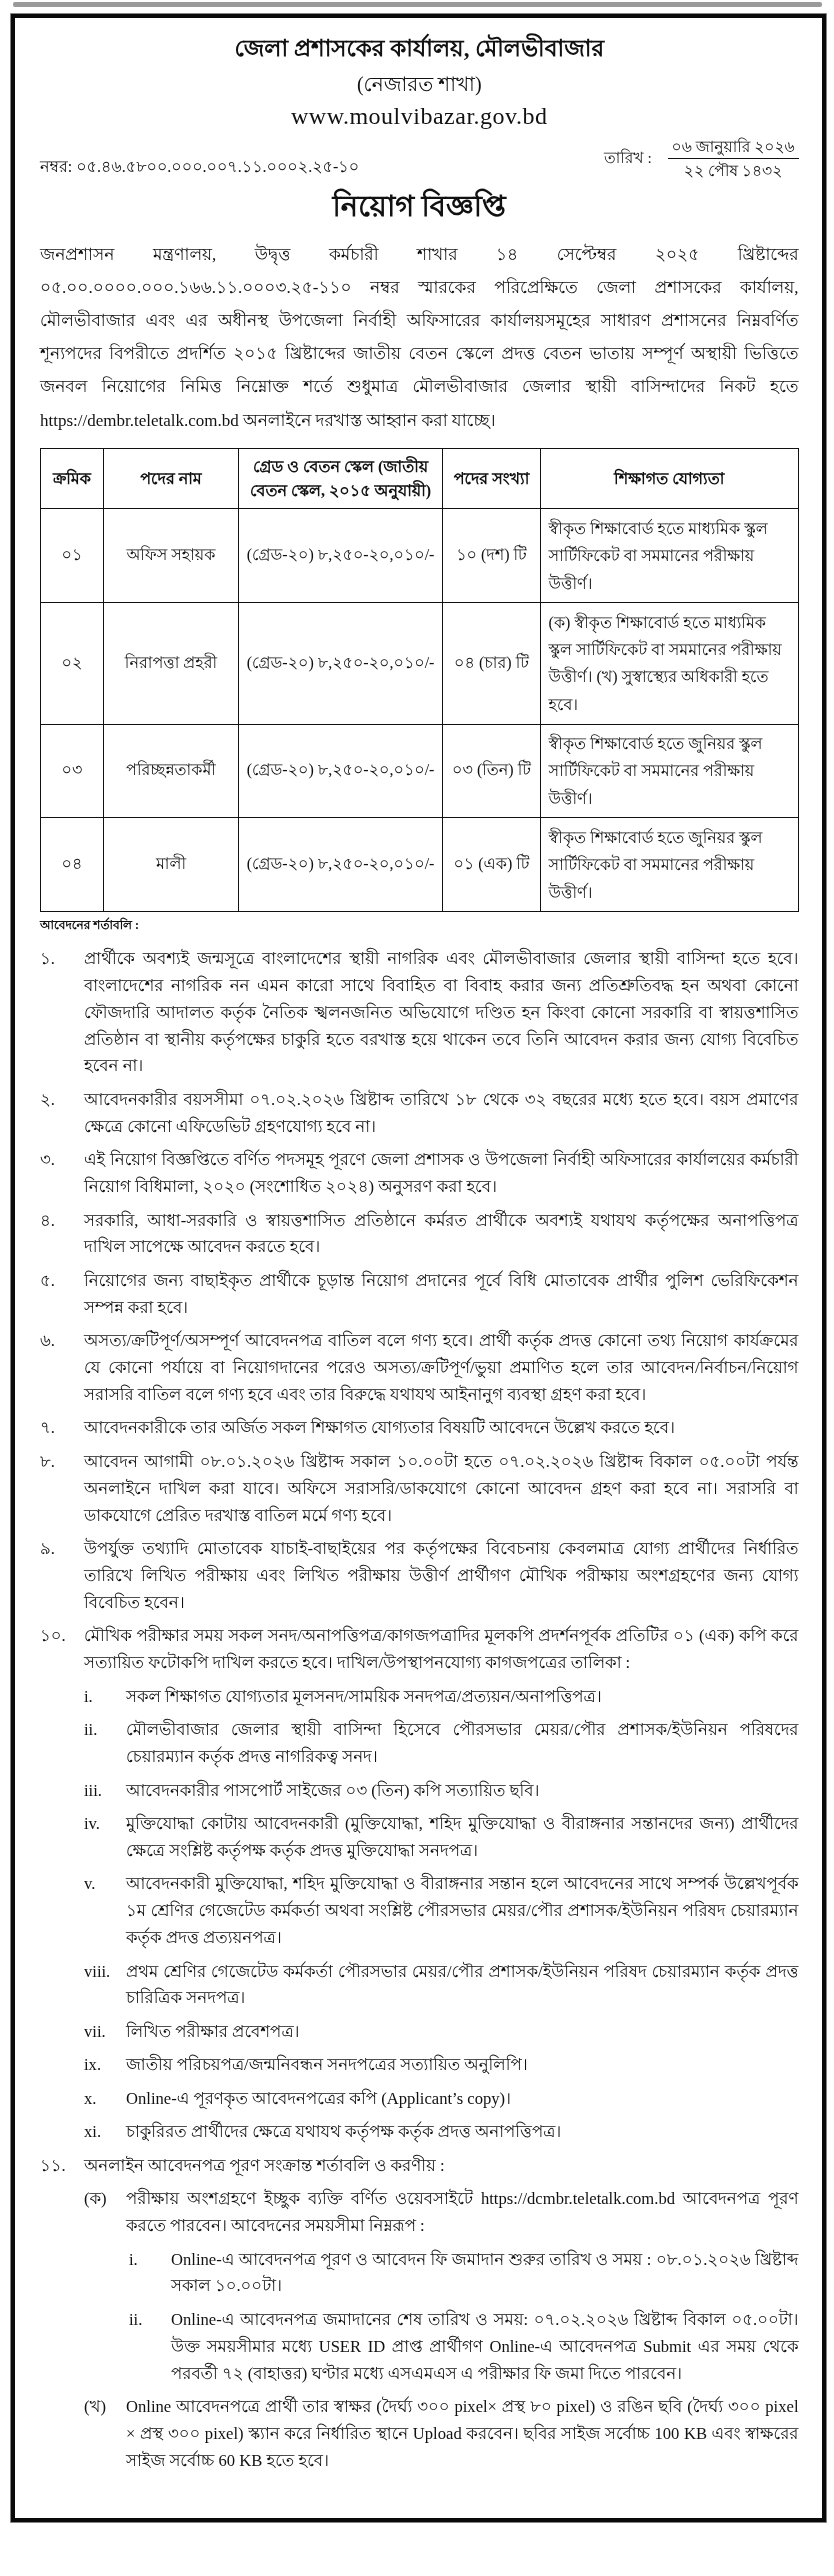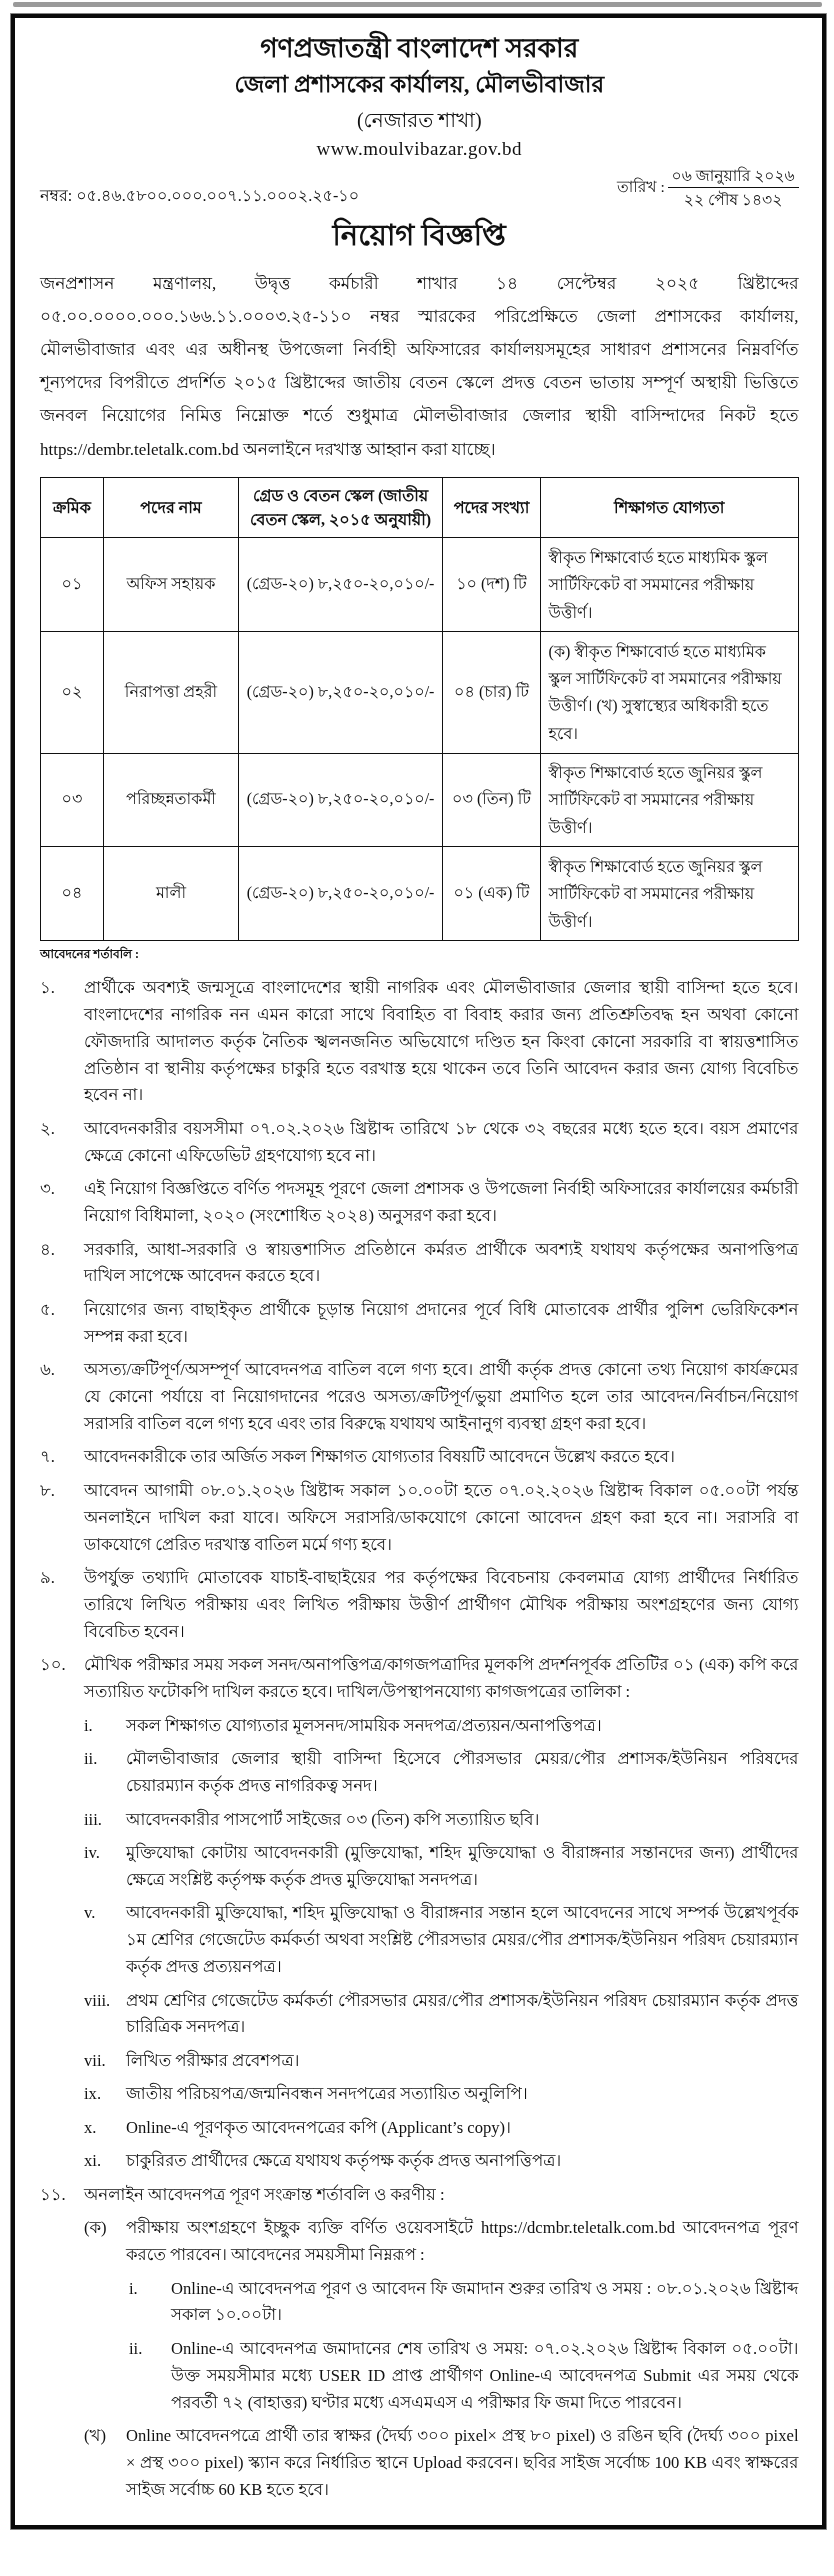--- a/index.html
+++ b/index.html
@@ -5,23 +5,23 @@
   html,body{margin:0;padding:0;background:#ffffff;}
   body{width:835px;font-family:"Liberation Serif","DejaVu Serif",serif;color:#111;}
   .scan-edge{height:4.7px;background:#9a9a9a;margin:1.9px 13.2px 0 13.2px;border-radius:1.9px;}
   .page{margin:7.6px 9.5px 9.5px 11.4px;border:4.7px solid #0a0a0a;box-shadow:0 0 0 0.9px #777;min-height:2508px;
         padding:13.2px 23px 15px 24.6px;box-sizing:border-box;background:#fff;}
   
   .hdr{text-align:center;line-height:1.35;}
   .g1{font-size:26.5px;font-weight:bold;}
   .g2{font-size:23px;font-weight:bold;margin-top:1.9px;}
   .g3{font-size:20px;margin-top:7px;}
-  .site{font-size:19px;margin-top:1.9px;letter-spacing:0.5px;}
+  .site{font-size:24px;margin-top:1.9px;letter-spacing:0.5px;}
   .memo-row{display:flex;justify-content:space-between;align-items:flex-end;margin-top:3.8px;font-size:16px;}
-  .date-wrap{display:flex;align-items:center;gap:3px;font-size:15.6px;}
+  .date-wrap{display:flex;align-items:center;gap:16px;font-size:15.6px;}
   .frac{display:inline-block;text-align:center;line-height:1.35;}
   .frac .top{display:block;border-bottom:1.4px solid #111;padding:0 3.8px 0.9px;}
   .frac .bot{display:block;padding-top:0.9px;}
   .big-title{text-align:center;font-size:29px;font-weight:bold;margin:1.9px 0 5.7px;}
   
   .intro{font-size:17px;line-height:1.95;text-align:justify;margin:1.9px 0 11.4px;}
   
   table.posts{width:100%;border-collapse:collapse;font-size:16px;margin:0 0 4px;}
   table.posts th,table.posts td{border:1.5px solid #111;padding:5.7px 7.6px;vertical-align:middle;}
   table.posts th{font-weight:bold;text-align:center;line-height:1.5;}
@@ -38,21 +38,20 @@
   .children .lbl{flex-basis:42px;max-width:42px;}
 </style>
 </head>
 <body>
 
 <div class="scan-edge"></div>
 
 <div class="page">
 
   <div class="hdr">
-    <div class="g1">গণপ্রজাতন্ত্রী বাংলাদেশ সরকার</div>
     <div class="g2">জেলা প্রশাসকের কার্যালয়, মৌলভীবাজার</div>
     <div class="g3">(নেজারত শাখা)</div>
     <div class="site">www.moulvibazar.gov.bd</div>
   </div>
 
   <div class="memo-row">
     <span>নম্বর: ০৫.৪৬.৫৮০০.০০০.০০৭.১১.০০০২.২৫-১০</span>
     <span class="date-wrap">
       <span>তারিখ :</span>
       <span class="frac">

